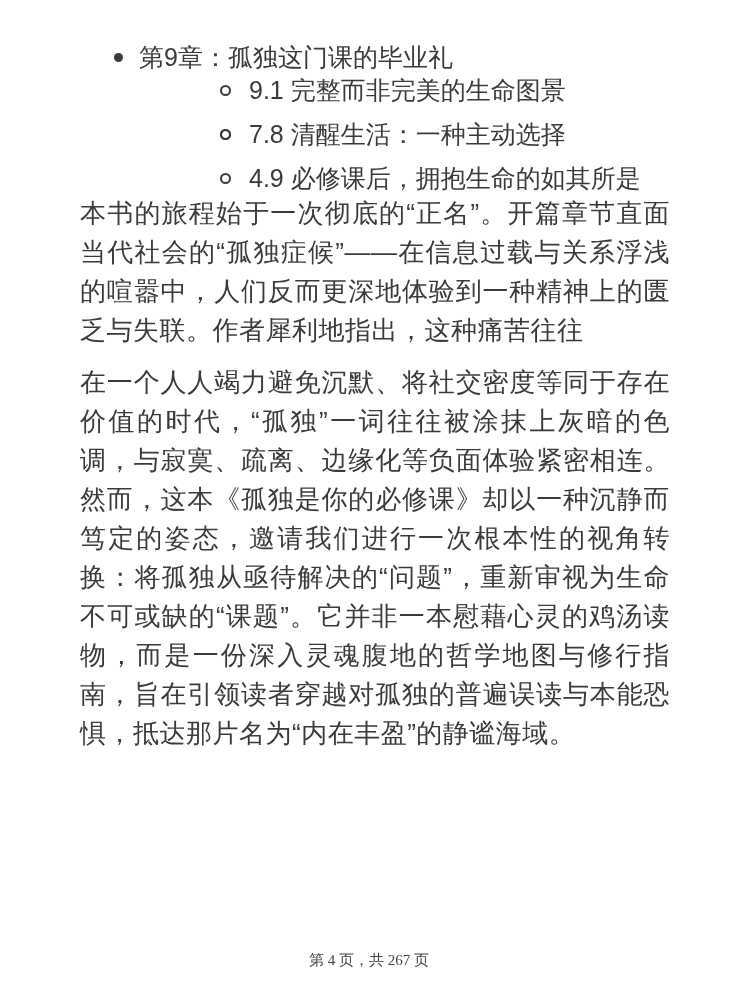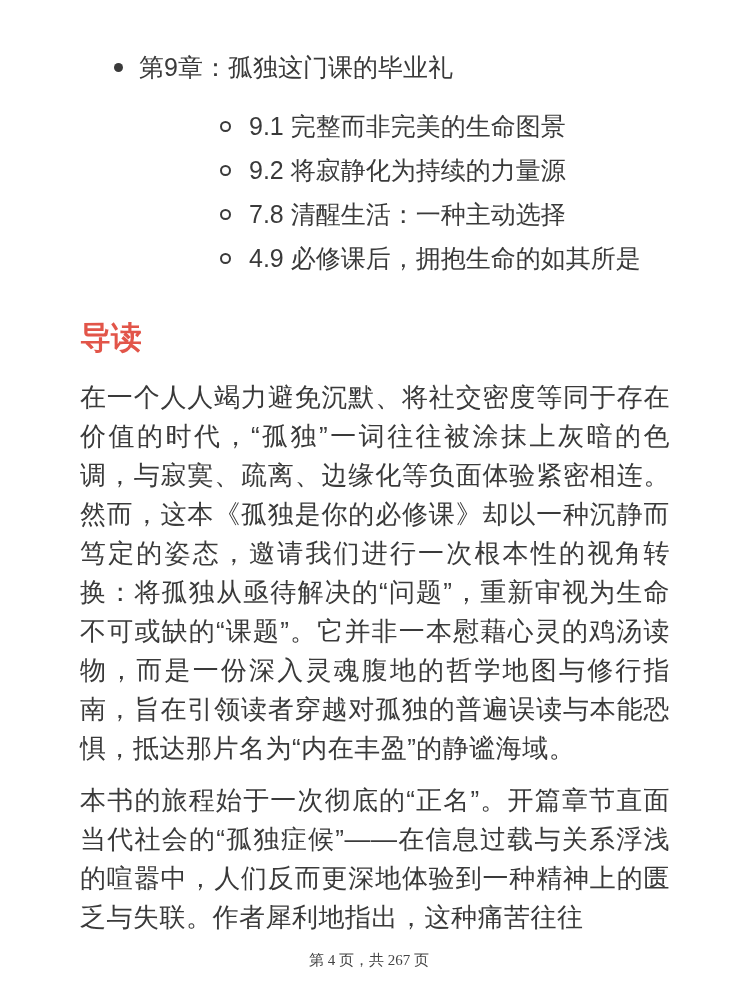--- a/index.html
+++ b/index.html
@@ -16,21 +16,21 @@
     color: #3a3a3a;
     -webkit-font-smoothing: antialiased;
   }
   .page {
     position: relative;
     width: 750px;
     height: 1000px;
     background: #ffffff;
   }
   .content {
-    padding: 50px 80px 0 80px;
+    padding: 40px 80px 0 80px;
     box-sizing: border-box;
   }
   
   .toc {
     list-style: none;
     margin: 0;
     padding: 0;
     font-size: 25px;
     line-height: 32px;
     color: #3a3a3a;
@@ -52,21 +52,21 @@
   .sections {
     list-style: none;
     margin: 0;
     padding: 0;
   }
   .section-row {
     position: relative;
     padding-left: 110px;
     line-height: 32px;
   }
-  .section-row.first { margin-top: 26px; }
+  .section-row.first { }
   .section-row + .section-row { margin-top: 12px; }
   .circle {
     position: absolute;
     left: 81px;
     top: 11px;
     width: 7px;
     height: 7px;
     border-radius: 50%;
     border: 2px solid #3a3a3a;
     background: transparent;
@@ -113,35 +113,33 @@
       <li class="chapter-row">
         <span class="disc"></span>
         <span>第9章：孤独这门课的毕业礼</span>
         <ul class="sections">
           <li class="section-row first">
             <span class="circle"></span>
             <span>9.1 完整而非完美的生命图景</span>
           </li>
           <li class="section-row">
             <span class="circle"></span>
-            <span>9.2 将寂静化为持续的力量源</span>
           </li>
           <li class="section-row">
             <span class="circle"></span>
             <span>7.8 清醒生活：一种主动选择</span>
           </li>
           <li class="section-row">
             <span class="circle"></span>
             <span>4.9 必修课后，拥抱生命的如其所是</span>
           </li>
         </ul>
       </li>
     </ul>
 
-    <h2 class="lead-heading">导读</h2>
 
+    <p class="body-para">本书的旅程始于一次彻底的“正名”。开篇章节直面当代社会的“孤独症候”——在信息过载与关系浮浅的喧嚣中，人们反而更深地体验到一种精神上的匮乏与失联。作者犀利地指出，这种痛苦往往</p>
     <p class="body-para">在一个人人竭力避免沉默、将社交密度等同于存在价值的时代，“孤独”一词往往被涂抹上灰暗的色调，与寂寞、疏离、边缘化等负面体验紧密相连。然而，这本《孤独是你的必修课》却以一种沉静而笃定的姿态，邀请我们进行一次根本性的视角转换：将孤独从亟待解决的“问题”，重新审视为生命不可或缺的“课题”。它并非一本慰藉心灵的鸡汤读物，而是一份深入灵魂腹地的哲学地图与修行指南，旨在引领读者穿越对孤独的普遍误读与本能恐惧，抵达那片名为“内在丰盈”的静谧海域。</p>
-    <p class="body-para">本书的旅程始于一次彻底的“正名”。开篇章节直面当代社会的“孤独症候”——在信息过载与关系浮浅的喧嚣中，人们反而更深地体验到一种精神上的匮乏与失联。作者犀利地指出，这种痛苦往往</p>
 
   </div>
 
   <div class="page-footer">第 4 页，共 267 页</div>
 </div>
 
 </body></html>

